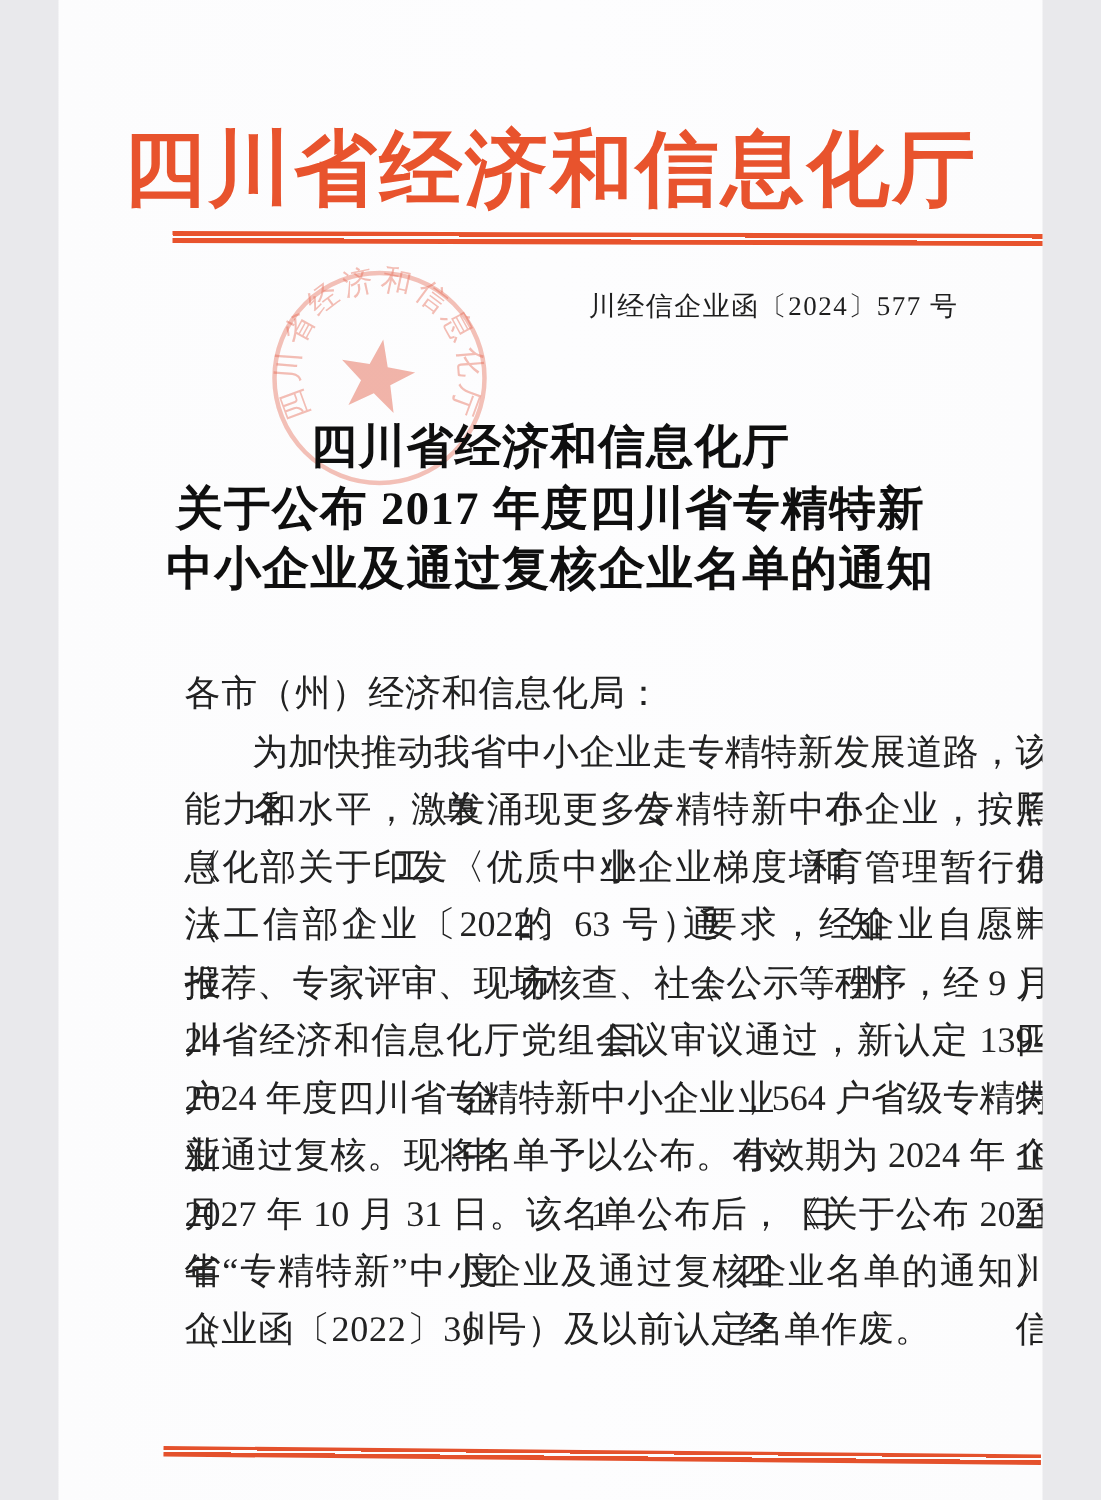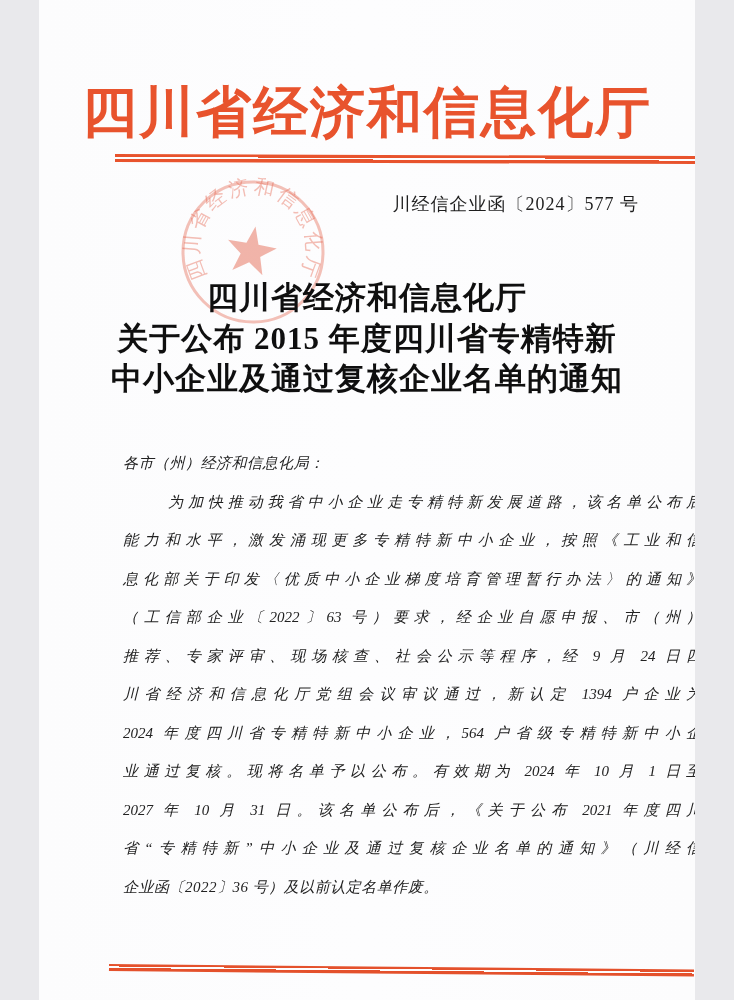--- a/index.html
+++ b/index.html
@@ -48,21 +48,21 @@
   .title{
     position:absolute;top:278px;left:0;width:100%;
     text-align:center;
     font-size:31px;font-weight:bold;
     line-height:40.5px;
     color:var(--title-ink);
     letter-spacing:1px;
   }
   .body-text{
     position:absolute;top:444px;left:84px;width:578px;
-    font-size:15px;color:#222;font-style:italic;
+    font-size:24px;color:#222;
   }
   .line{
     height:38.5px;line-height:38.5px;
     white-space:nowrap;
     letter-spacing:0.5px;
   }
   .line.stretch{
     white-space:normal;
     text-align:justify;
     text-align-last:justify;
@@ -94,21 +94,21 @@
     <text font-size="20" fill="rgba(228,100,78,0.42)" letter-spacing="3" font-family="Liberation Serif, DejaVu Serif, serif" text-anchor="middle">
       <textPath href="#sealArc" startOffset="50%">四川省经济和信息化厅</textPath>
     </text>
     <path fill="rgba(228,100,78,0.48)" transform="translate(74,76) rotate(10)" d="M 0,-26 L 6.11,-8.42 L 24.73,-8.03 L 9.89,3.22 L 15.28,21.03 L 0,10.4 L -15.28,21.03 L -9.89,3.22 L -24.73,-8.03 L -6.11,-8.42 Z"></path>
   </svg>
 
   <div class="doc-number">川经信企业函〔2024〕577 号</div>
 
   <div class="title">
     <div>四川省经济和信息化厅</div>
-    <div>关于公布 2015 年度四川省专精特新</div>
+    <div>关于公布 2017 年度四川省专精特新</div>
     <div>中小企业及通过复核企业名单的通知</div>
   </div>
 
   <div class="body-text">
     <div class="line">各市（州）经济和信息化局：</div>
     <div class="line stretch indent">为加快推动我省中小企业走专精特新发展道路，该名单公布后</div>
     <div class="line stretch">能力和水平，激发涌现更多专精特新中小企业，按照《工业和信</div>
     <div class="line stretch">息化部关于印发〈优质中小企业梯度培育管理暂行办法〉的通知》</div>
     <div class="line stretch">（工信部企业〔2022〕63 号）要求，经企业自愿申报、市（州）</div>
     <div class="line stretch">推荐、专家评审、现场核查、社会公示等程序，经 9 月 24 日四</div>

